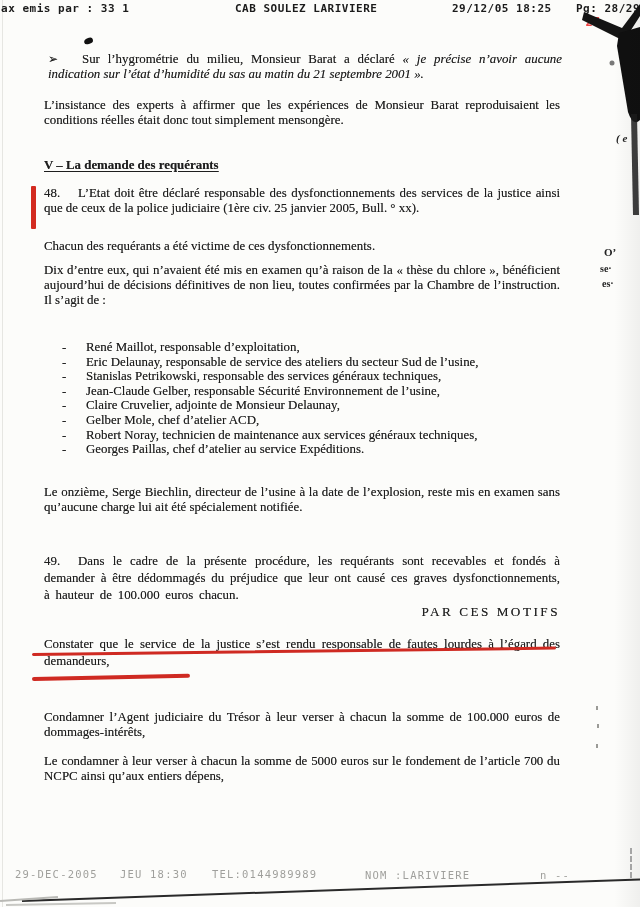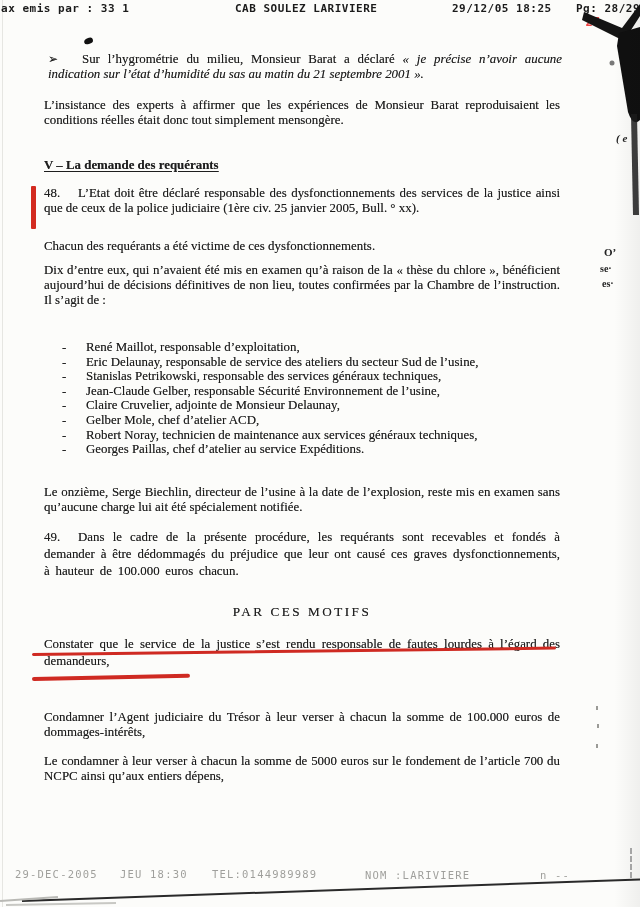--- a/index.html
+++ b/index.html
@@ -55,23 +55,23 @@
     text-decoration:underline;
     text-underline-offset:2px;
   }
   .num{display:inline-block;width:34px;}
   .list{list-style:none;margin:0;padding:0;}
   .list li{
     position:relative;padding-left:42px;line-height:14.6px;
   }
   .list li::before{content:"-";position:absolute;left:18px;}
   .motifs{
-    text-align:center;letter-spacing:2.5px;font-size:13.2px;color:#222;
+    text-align:right;letter-spacing:2.5px;font-size:13.2px;color:#222;
   }
-  .wide{word-spacing:2.5px;}
+  .wide{word-spacing:2.5px;margin-top:24px;}
   
   .red-bar{position:absolute;left:31px;top:186px;width:5px;height:43px;background:#d32b20;border-radius:1px;}
   .red-underline-1{position:absolute;left:32px;top:653px;width:524px;height:3px;background:#cf2a22;transform:rotate(-0.7deg);transform-origin:left center;border-radius:2px;}
   .red-underline-2{position:absolute;left:32px;top:677px;width:158px;height:3.5px;background:#cf2a22;transform:rotate(-1.2deg);transform-origin:left center;border-radius:2px;}
   
   .artifact-svg{position:absolute;top:0;left:0;pointer-events:none;}
   .frag{
     position:absolute;font-family:"Liberation Serif", serif;font-weight:bold;
     font-size:11px;color:#222;white-space:nowrap;
   }

